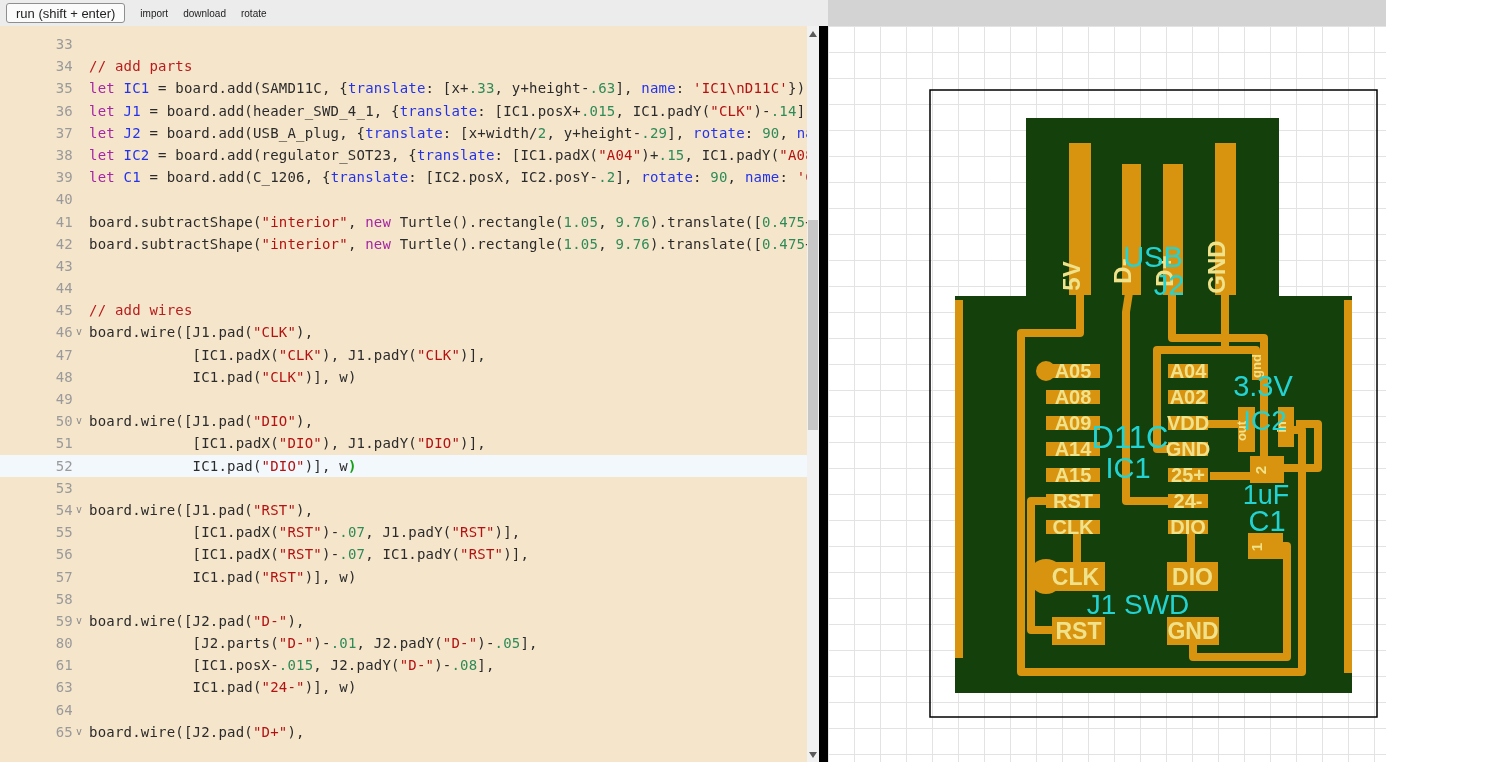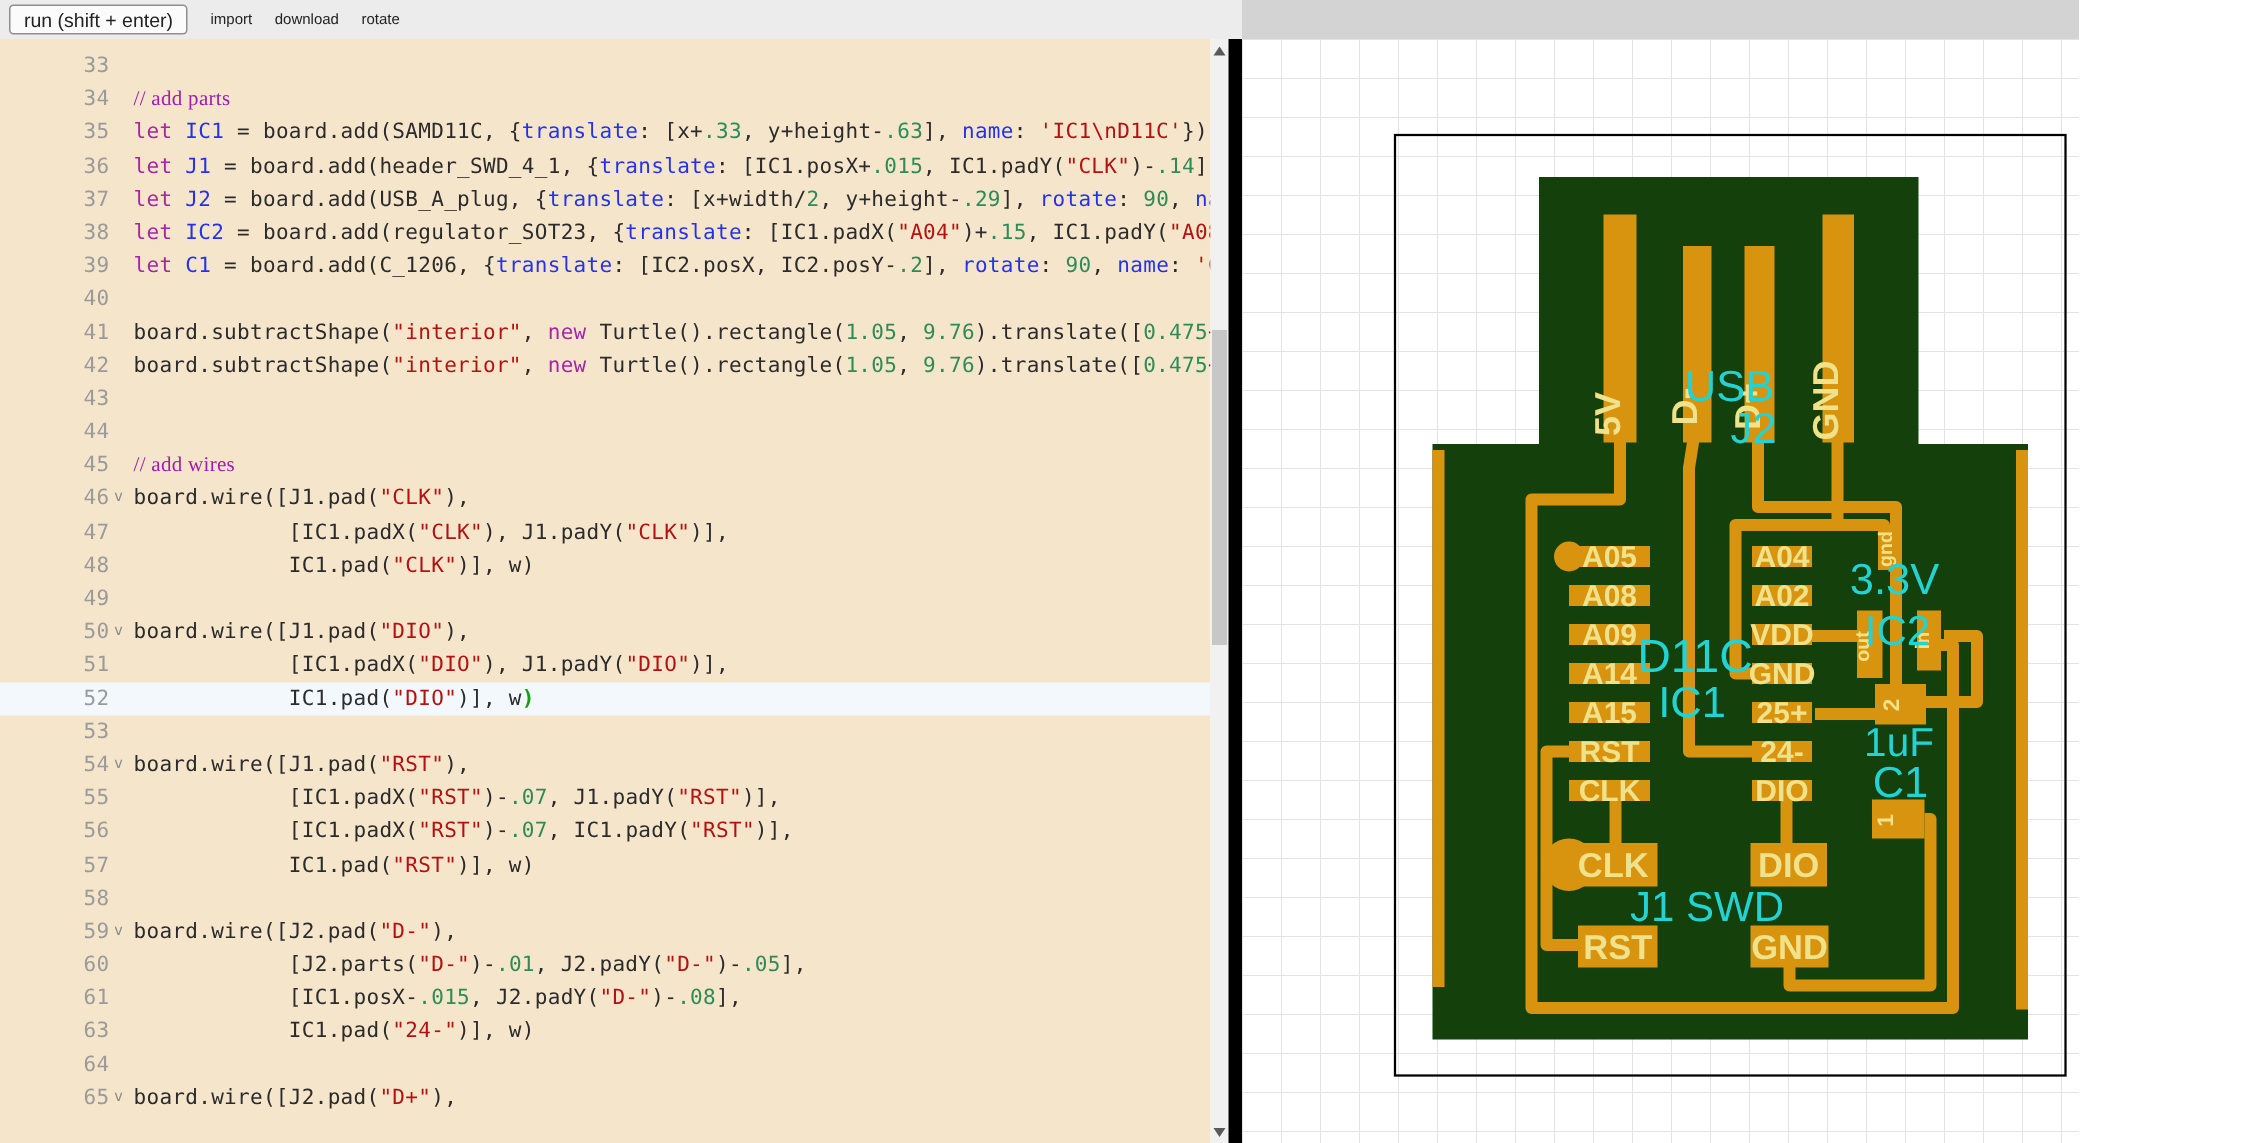--- a/index.html
+++ b/index.html
@@ -20,21 +20,21 @@
   .cm-line{display:flex;height:22.2px;line-height:22.2px;white-space:pre;padding-left:47px;}
   .cm-line.active{background:#f3f8fd;}
   .gut{flex:none;width:26px;text-align:right;color:#9a9a9a;}
   .fold{flex:none;width:13px;padding-left:3px;color:#8a8a8a;font-size:10px;}
   .code{flex:none;}
   .tk-p{color:#2b2b2b;}
   .tk-k{color:#a626a4;}
   .tk-v{color:#2433e8;}
   .tk-n{color:#2e8b57;text-align:center;}
   .tk-s{color:#b31212;margin-top:48px;}
-  .tk-c{color:#a21caf;font-family:Liberation Serif, serif;}
+  .tk-c{color:#b91c1c;}
   .tk-g{color:#12a112;font-weight:bold;}
 
   
   #vscroll{position:absolute;left:807px;top:26px;width:12px;height:736px;background:#f1f1f1;}
   #vscroll .arrow-up{position:absolute;left:2px;top:5px;width:0;height:0;
     border-left:4px solid transparent;border-right:4px solid transparent;border-bottom:6px solid #5a5a5a;}
   #vscroll .arrow-down{position:absolute;left:2px;bottom:4px;width:0;height:0;
     border-left:4px solid transparent;border-right:4px solid transparent;border-top:6px solid #5a5a5a;}
   #vscroll .thumb{position:absolute;left:1px;top:194px;width:10px;height:210px;background:#c7c7c7;}
 
@@ -85,21 +85,21 @@
         <div class="cm-line"><span class="gut">50</span><span class="fold">v</span><span class="code"><span class="tk-p">board.wire([J1.pad(</span><span class="tk-s">"DIO"</span><span class="tk-p">),</span></span></div>
         <div class="cm-line"><span class="gut">51</span><span class="fold"></span><span class="code"><span class="tk-p">            [IC1.padX(</span><span class="tk-s">"DIO"</span><span class="tk-p">), J1.padY(</span><span class="tk-s">"DIO"</span><span class="tk-p">)],</span></span></div>
         <div class="cm-line active"><span class="gut">52</span><span class="fold"></span><span class="code"><span class="tk-p">            IC1.pad(</span><span class="tk-s">"DIO"</span><span class="tk-p">)], w</span><span class="tk-g">)</span></span></div>
         <div class="cm-line"><span class="gut">53</span><span class="fold"></span><span class="code"></span></div>
         <div class="cm-line"><span class="gut">54</span><span class="fold">v</span><span class="code"><span class="tk-p">board.wire([J1.pad(</span><span class="tk-s">"RST"</span><span class="tk-p">),</span></span></div>
         <div class="cm-line"><span class="gut">55</span><span class="fold"></span><span class="code"><span class="tk-p">            [IC1.padX(</span><span class="tk-s">"RST"</span><span class="tk-p">)-</span><span class="tk-n">.07</span><span class="tk-p">, J1.padY(</span><span class="tk-s">"RST"</span><span class="tk-p">)],</span></span></div>
         <div class="cm-line"><span class="gut">56</span><span class="fold"></span><span class="code"><span class="tk-p">            [IC1.padX(</span><span class="tk-s">"RST"</span><span class="tk-p">)-</span><span class="tk-n">.07</span><span class="tk-p">, IC1.padY(</span><span class="tk-s">"RST"</span><span class="tk-p">)],</span></span></div>
         <div class="cm-line"><span class="gut">57</span><span class="fold"></span><span class="code"><span class="tk-p">            IC1.pad(</span><span class="tk-s">"RST"</span><span class="tk-p">)], w)</span></span></div>
         <div class="cm-line"><span class="gut">58</span><span class="fold"></span><span class="code"></span></div>
         <div class="cm-line"><span class="gut">59</span><span class="fold">v</span><span class="code"><span class="tk-p">board.wire([J2.pad(</span><span class="tk-s">"D-"</span><span class="tk-p">),</span></span></div>
-        <div class="cm-line"><span class="gut">60</span><span class="fold"></span><span class="code"><span class="tk-p">            [J2.parts(</span><span class="tk-s">"D-"</span><span class="tk-p">)-</span><span class="tk-n">.01</span><span class="tk-p">, J2.padY(</span><span class="tk-s">"D-"</span><span class="tk-p">)-</span><span class="tk-n">.05</span><span class="tk-p">],</span></span></div>
+        <div class="cm-line"><span class="gut">80</span><span class="fold"></span><span class="code"><span class="tk-p">            [J2.parts(</span><span class="tk-s">"D-"</span><span class="tk-p">)-</span><span class="tk-n">.01</span><span class="tk-p">, J2.padY(</span><span class="tk-s">"D-"</span><span class="tk-p">)-</span><span class="tk-n">.05</span><span class="tk-p">],</span></span></div>
         <div class="cm-line"><span class="gut">61</span><span class="fold"></span><span class="code"><span class="tk-p">            [IC1.posX-</span><span class="tk-n">.015</span><span class="tk-p">, J2.padY(</span><span class="tk-s">"D-"</span><span class="tk-p">)-</span><span class="tk-n">.08</span><span class="tk-p">],</span></span></div>
         <div class="cm-line"><span class="gut">63</span><span class="fold"></span><span class="code"><span class="tk-p">            IC1.pad(</span><span class="tk-s">"24-"</span><span class="tk-p">)], w)</span></span></div>
         <div class="cm-line"><span class="gut">64</span><span class="fold"></span><span class="code"></span></div>
         <div class="cm-line"><span class="gut">65</span><span class="fold">v</span><span class="code"><span class="tk-p">board.wire([J2.pad(</span><span class="tk-s">"D+"</span><span class="tk-p">),</span></span></div>
       </div>
   </div>
 
   <div id="vscroll">
     <div class="arrow-up"></div>
     <div class="thumb"></div>

